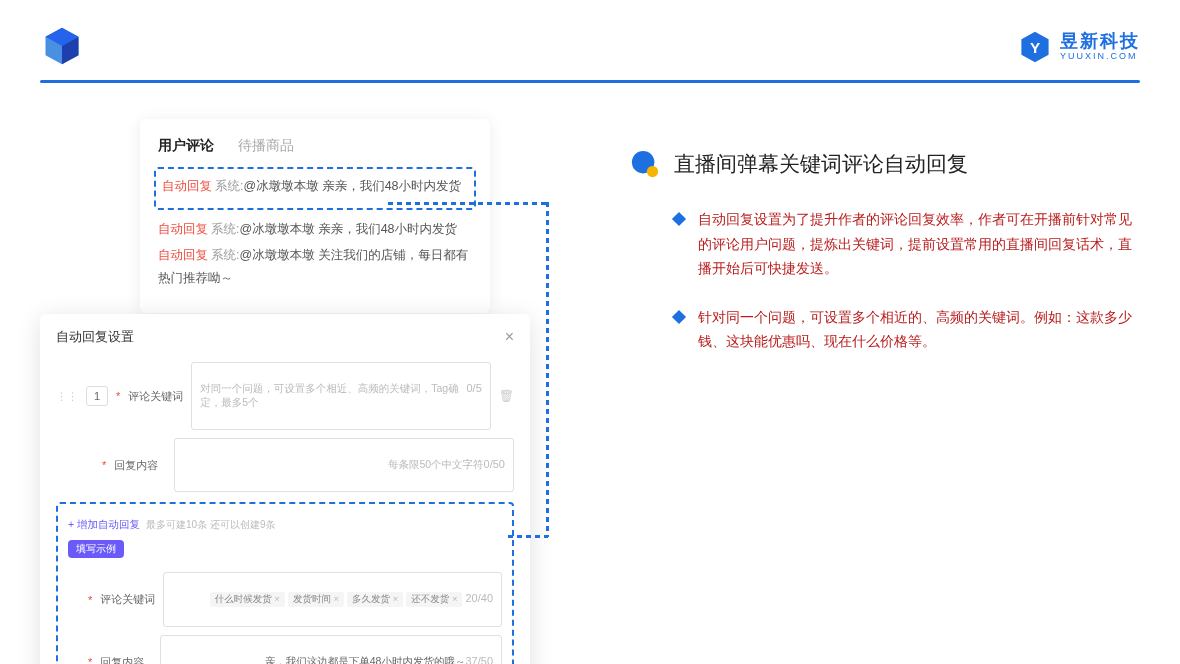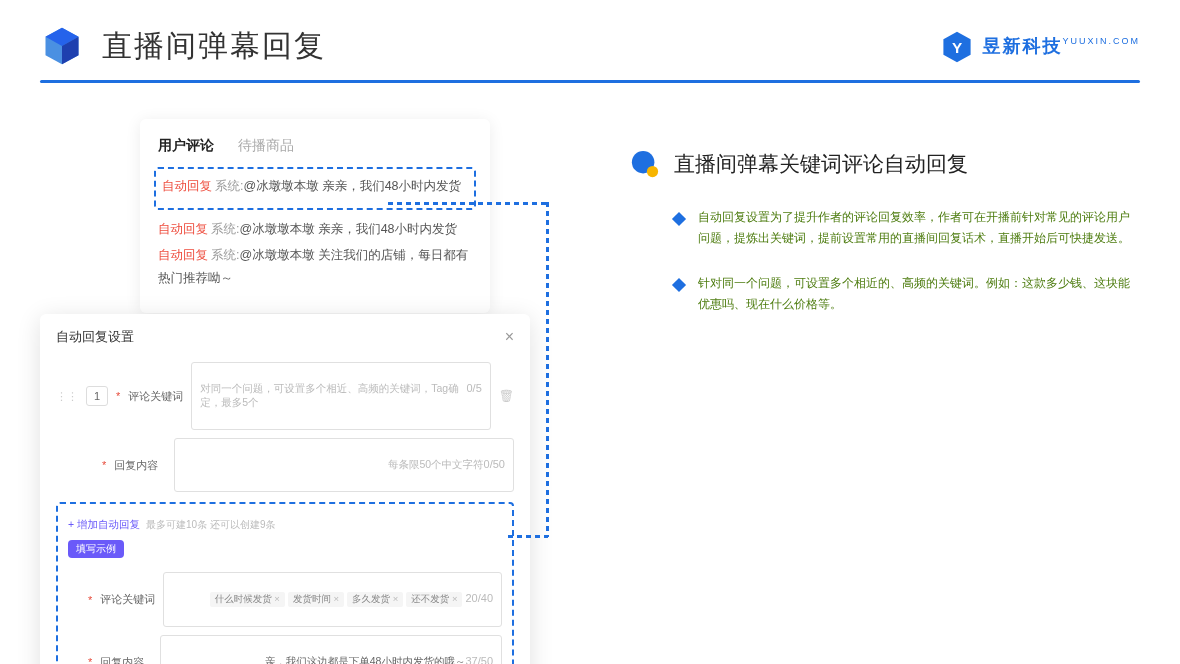--- a/index.html
+++ b/index.html
@@ -2,21 +2,21 @@
 <html><head>
 <meta charset="utf-8">
 <style>
 *{box-sizing:border-box;margin:0;padding:0;font-family:"Microsoft YaHei","PingFang SC",sans-serif}
 body{width:1180px;height:664px;background:#fff;position:relative;overflow:hidden}
 .header{display:flex;align-items:center;padding:24px 40px 12px}
 .cube-icon{width:44px;height:44px;margin-right:18px}
 .page-title{font-size:30px;font-weight:500;color:#333;letter-spacing:2px}
 .brand{position:absolute;top:30px;right:40px;display:flex;align-items:center}
 .brand-logo{width:34px;height:34px;margin-right:8px}
-.brand-text{display:flex;line-height:1.1}
+.brand-text{display:flex;flex-direction:column;line-height:1.1}
 .brand-cn{color:#1e6fe0;font-size:18px;font-weight:700;letter-spacing:2px}
 .brand-en{color:#1e6fe0;font-size:9px;letter-spacing:2px}
 .divider{height:3px;background:#1e6fe0;margin:0 40px 36px;border-radius:2px}
 .content{display:flex;padding:0 40px}
 .left{width:500px;position:relative}
 .comments-card{background:#fff;border-radius:6px;box-shadow:0 2px 16px rgba(0,0,0,.08);padding:18px 18px 20px;width:350px;margin-left:100px;position:relative;z-index:1}
 .tabs{display:flex;gap:24px;font-size:14px;margin-bottom:14px}
 .tab-active{font-weight:700;color:#222}
 .tab-inactive{color:#aaa}
 .comment-row{font-size:12.5px;line-height:1.8;color:#555;margin-bottom:4px}
@@ -40,33 +40,32 @@
 .tag-chip::after{content:" ×";color:#bbb}
 .connector-h{position:absolute;height:2.5px;background:repeating-linear-gradient(90deg,#1e6fe0 0 5px,transparent 5px 9px);top:83px;left:348px;width:160px;z-index:3}
 .connector-v{position:absolute;width:2.5px;background:repeating-linear-gradient(180deg,#1e6fe0 0 5px,transparent 5px 9px);top:83px;left:506px;height:335px;z-index:3}
 .connector-h2{position:absolute;height:2.5px;background:repeating-linear-gradient(90deg,#1e6fe0 0 5px,transparent 5px 9px);top:416px;left:468px;width:40px;z-index:3}
 .right{flex:1;padding-left:90px;padding-top:30px}
 .section-header{display:flex;align-items:center;margin-bottom:28px}
 .bubble-icon{width:30px;height:30px;margin-right:14px;flex-shrink:0}
 .section-title{font-size:21px;font-weight:500;color:#222}
 .bullet-item{display:flex;margin-bottom:24px;padding-left:44px}
 .diamond{width:10px;height:10px;background:#1e6fe0;transform:rotate(45deg);margin-top:7px;margin-right:14px;flex-shrink:0}
-.bullet-text{font-size:12px;line-height:1.75;color:#4d7c0f}
+.bullet-text{font-size:14px;line-height:1.75;color:#b91c1c}
 .trash-icon{color:#ccc;font-size:12px}
 </style>
 </head>
 <body>
 
 <div class="header">
   <svg class="cube-icon" viewBox="0 0 48 48">
       <path fill="#4a90e2" d="M24 4l18 10v20L24 44 6 34V14z"></path>
       <path fill="#2563eb" d="M24 4l18 10-18 10L6 14z"></path>
       <path fill="#1e40af" d="M24 24l18-10v20L24 44z"></path>
     </svg>
-  <h1 class="page-title">直播间弹幕回复</h1>
 </div>
 <div class="brand">
   <svg class="brand-logo" viewBox="0 0 40 40">
       <path fill="#1e6fe0" d="M20 2l16 9v18l-16 9-16-9V11z"></path>
       <text x="20" y="27" text-anchor="middle" fill="#fff" font-size="18" font-weight="bold">Y</text>
     </svg>
   <div class="brand-text">
     <span class="brand-cn">昱新科技</span>
     <span class="brand-en">YUUXIN.COM</span>
   </div>

